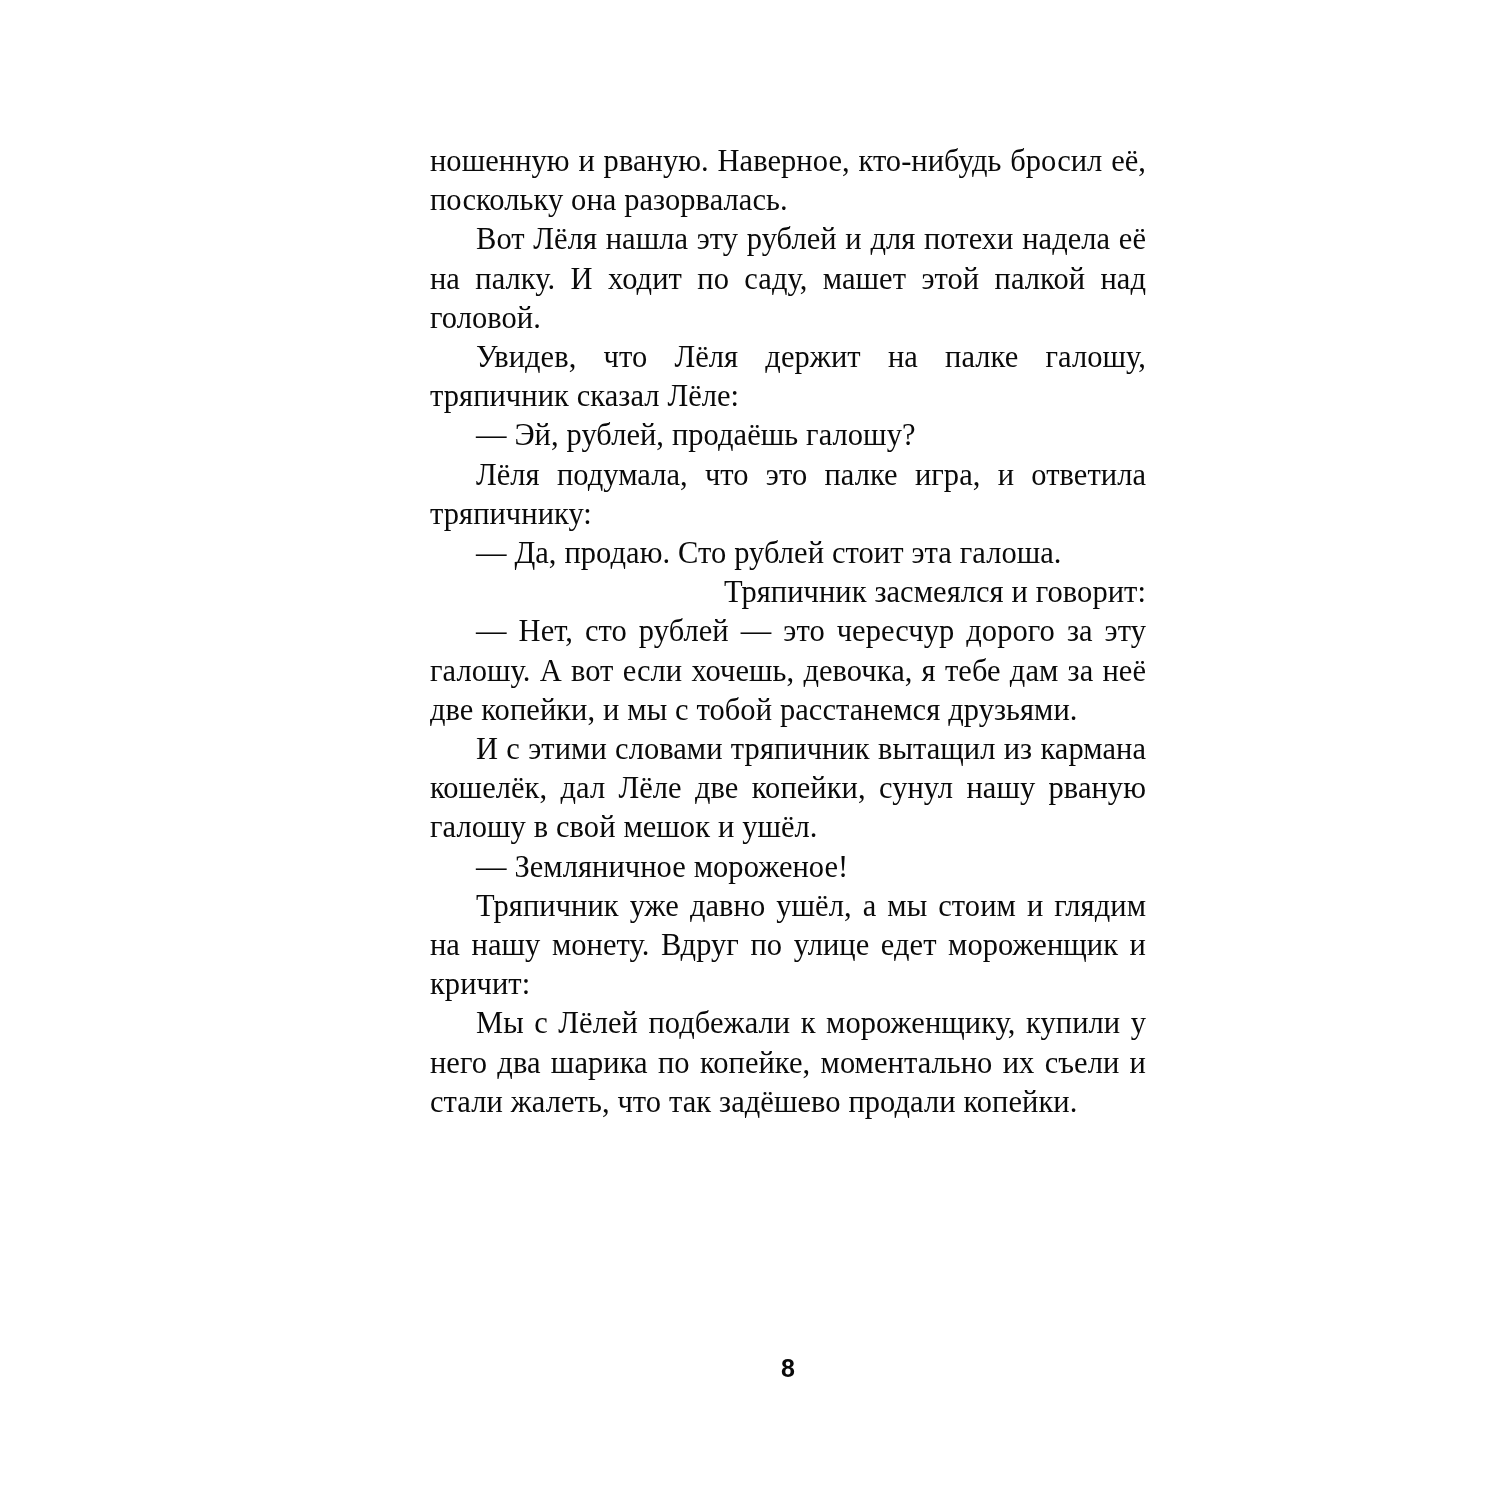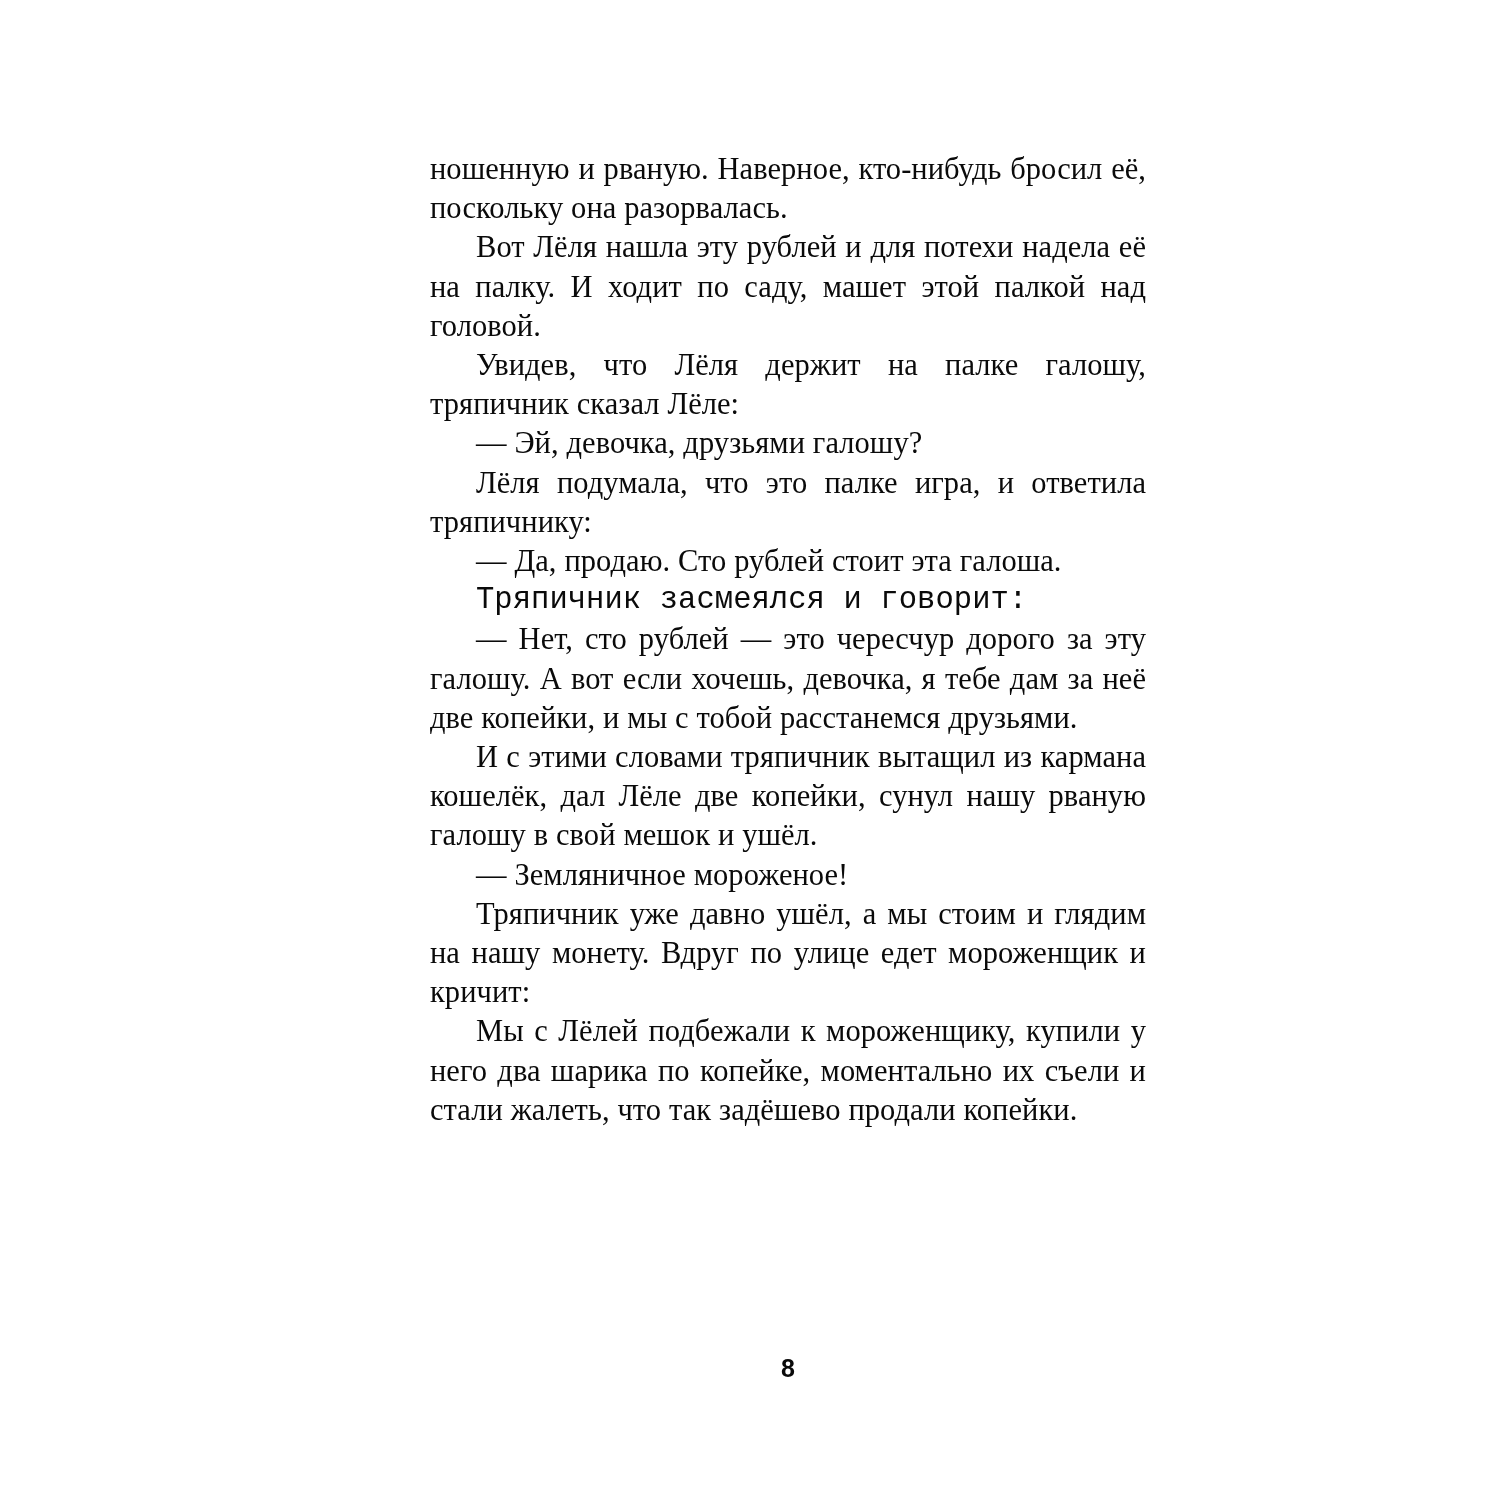--- a/index.html
+++ b/index.html
@@ -40,33 +40,31 @@
     text-justify: inter-word;
     text-indent: 46px;
     letter-spacing: 0.05px;
     word-spacing: 0.2px;
     hyphens: manual;
   }
 
   
   .para.continuation {
     text-indent: 0;
-    margin-top: 8px;
   }
 
   
   .para.dialogue {
     text-indent: 46px;
     text-align: left;
   }
 
   
   .para.short {
-    text-align: left;
-    font-family: Liberation Mono, monospace;
+    text-align: right;
   }
 
   .page-number {
     position: absolute;
     left: 430px;
     width: 716px;
     top: 1353px;
     text-align: center;
     font-family: "Liberation Sans", "DejaVu Sans", sans-serif;
     font-weight: bold;
@@ -82,21 +80,21 @@
 
   <div class="text-column">
 
     <p class="para continuation">ношенную и рваную. Наверное, кто-нибудь бросил её, поскольку она разорвалась.</p>
 
     <p class="para">Вот Лёля нашла эту рублей и для потехи надела её на палку. И ходит по саду, машет этой палкой над головой.</p>
 
 
     <p class="para">Увидев, что Лёля держит на палке галошу, тряпичник сказал Лёле:</p>
 
-    <p class="para dialogue">— Эй, девочка, друзьями галошу?</p>
+    <p class="para dialogue">— Эй, рублей, продаёшь галошу?</p>
 
     <p class="para">Лёля подумала, что это палке игра, и ответила тряпичнику:</p>
 
     <p class="para dialogue">— Да, продаю. Сто рублей стоит эта галоша.</p>
 
     <p class="para short">Тряпичник засмеялся и говорит:</p>
 
     <p class="para">— Нет, сто рублей — это чересчур дорого за эту галошу. А вот если хочешь, девочка, я тебе дам за неё две копейки, и мы с тобой расстанемся друзьями.</p>
 
     <p class="para">И с этими словами тряпичник вытащил из кармана кошелёк, дал Лёле две копейки, сунул нашу рваную галошу в свой мешок и ушёл.</p>

